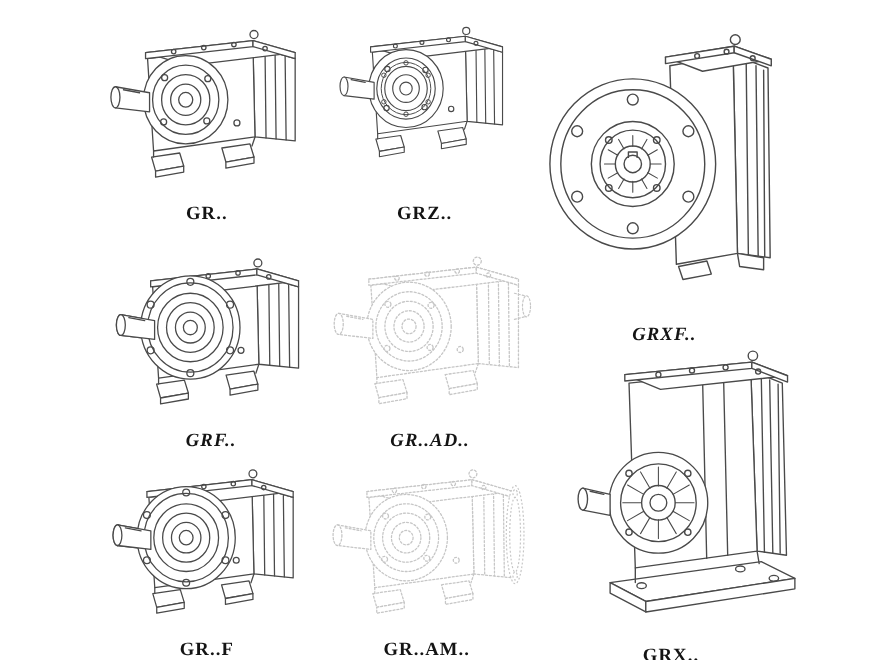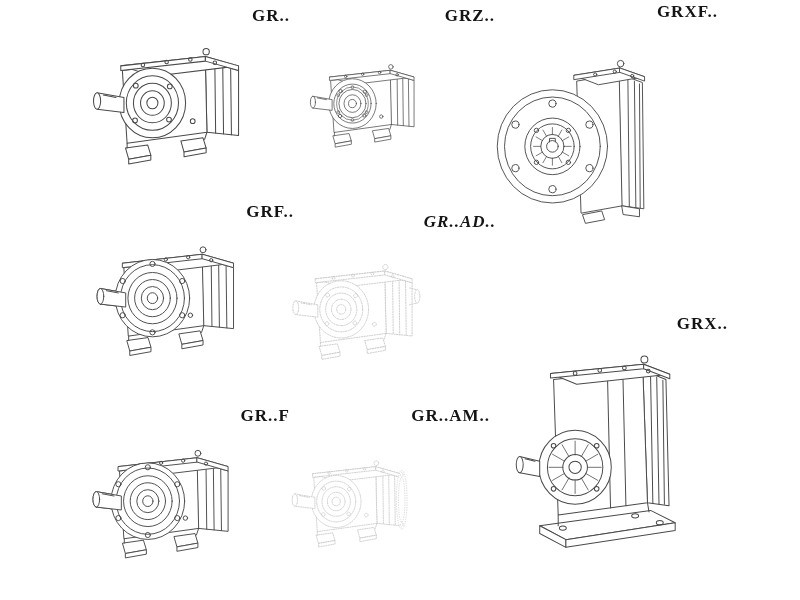--- a/index.html
+++ b/index.html
@@ -6,44 +6,45 @@
   html,body { width:800px; height:600px; }
   body {
     position:relative;
     background:#ffffff;
     font-family:"Liberation Serif", serif;
     overflow:hidden;
   }
   .cell {
     position:absolute;
     display:flex;
-    flex-direction:row;
+    flex-direction:column;
+    align-items:center;
   }
   .cell svg.drawing {
     width:100%;
     flex:1 1 auto;
     min-height:0;
     color:#4a4a4a;
   }
   .cell.light svg.drawing { color:#c6c6c6; }
   .cell.light svg.drawing use { stroke-dasharray:2 2; }
   .label {
     height:24px;
     line-height:24px;
     font-weight:bold;
     font-size:17px;
     letter-spacing:1px;
     color:#141414;
     white-space:nowrap;
   }
   
   .cell-gr   { left:86px;  top:4px;   width:204px; height:202px; }
-  .cell-grz  { left:305px; top:4px;   width:190px; height:202px;gap:21px; }
-  .cell-grxf { left:490px; top:0px;   width:228px; height:300px; }
-  .cell-grf  { left:90px;  top:200px; width:204px; height:200px; }
+  .cell-grz  { left:291px; top:4px;   width:190px; height:202px;gap:21px; }
+  .cell-grxf { left:490px; top:16px;   width:228px; height:300px;font-style:italic; }
+  .cell-grf  { left:90px;  top:212px; width:204px; height:200px;font-style:italic; }
   .cell-grad { left:286px; top:210px; width:210px; height:202px;font-style:italic; }
   .cell-grx  { left:492px; top:312px; width:236px; height:296px; }
   .cell-grf2 { left:86px;  top:404px; width:204px; height:198px; }
   .cell-gram { left:286px; top:404px; width:204px; height:198px; }
   .defs-holder { position:absolute; width:0; height:0; overflow:hidden; }
 </style>
 </head>
 <body>
 
 <div class="defs-holder">

